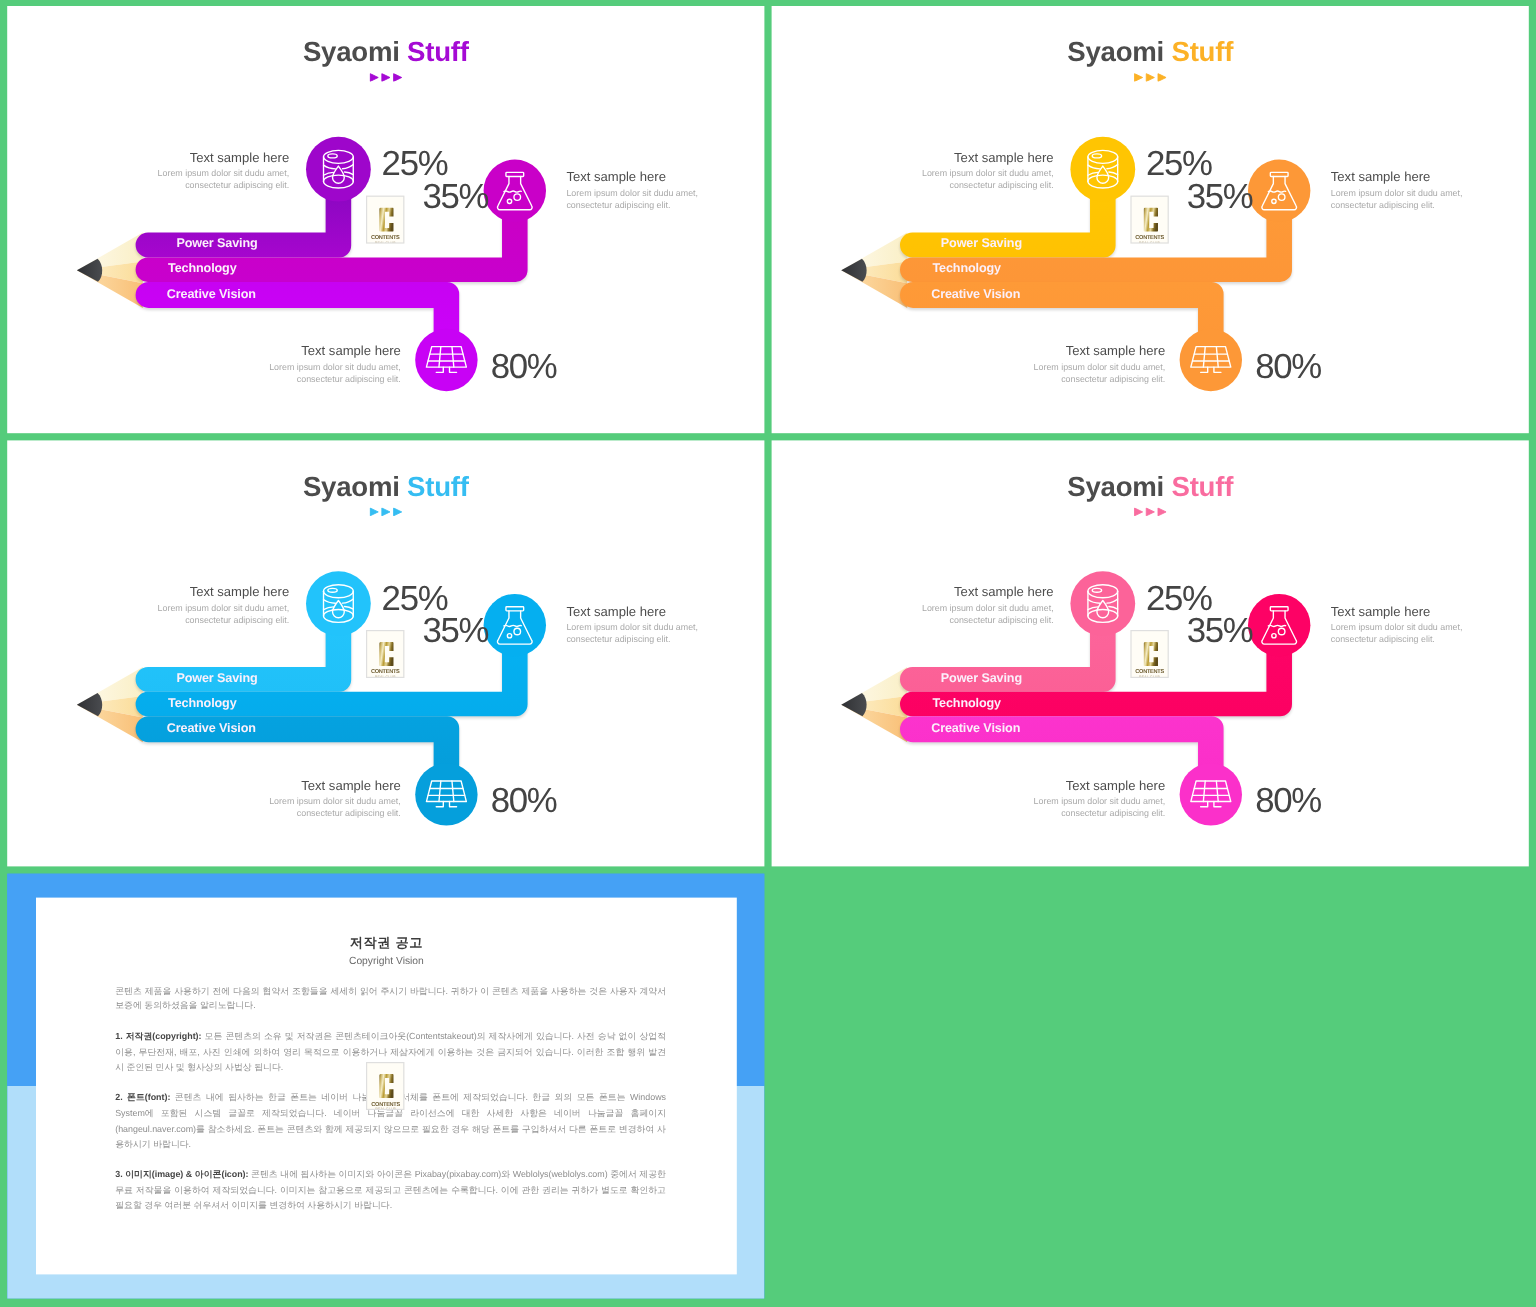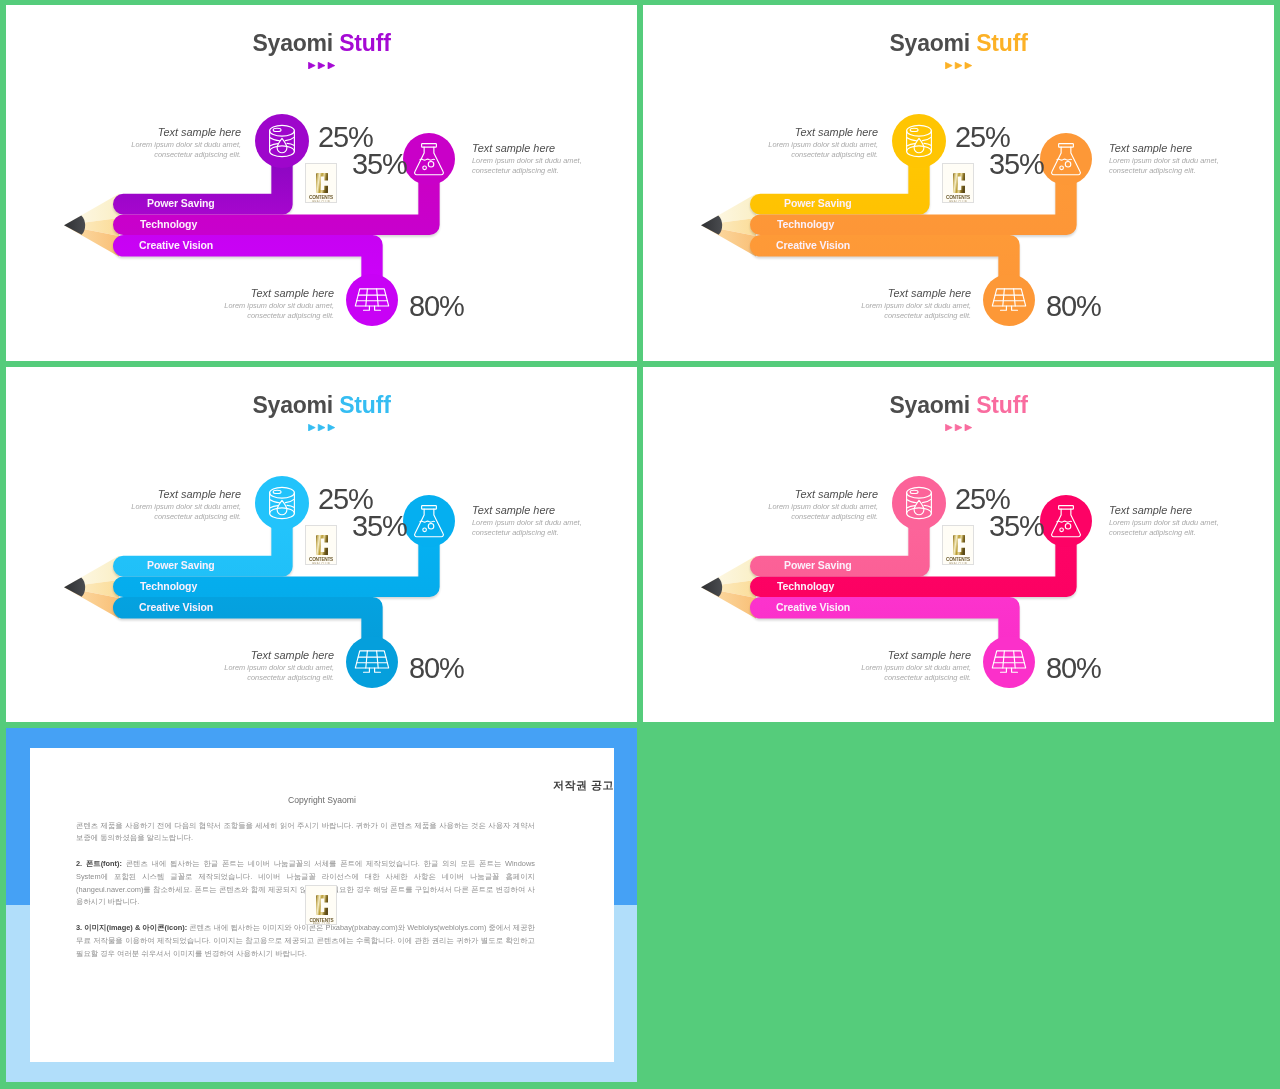--- a/index.html
+++ b/index.html
@@ -13,42 +13,42 @@
   #p3 { left:6px;  top:367px; width:631px; height:355px; }
   #p4 { left:643px;top:367px; width:631px; height:355px; }
   #p5 { left:6px;  top:728px; width:631px; height:354px; background:#45a1f5; }
 
   .slide { position:absolute; inset:0; }
   .slide > svg { position:absolute; left:0; top:0; }
 
   .title { position:absolute; left:0; top:25px; width:631px; text-align:center;
            font-size:23px; font-weight:bold; letter-spacing:-0.2px; color:#4c4c4c; }
 
-  .tb { position:absolute;font-style:italic; }
+  .tb { position:absolute; }
   .tb .h { font-size:10.9px; color:#4d4d4d; line-height:13px; white-space:nowrap;}
   .tb .p { font-size:7.4px; color:#a9a9a9; line-height:10px; margin-top:1px; }
   .tb.r { text-align:right; }
   .tb.l { text-align:left; }
 
   .pct { position:absolute; font-size:29px; color:#444; letter-spacing:-1.1px; }
 
   .bl { position:absolute; color:#fbf0fb; font-size:10.5px; font-weight:bold; white-space:nowrap; letter-spacing:-0.1px;text-align:right; }
 
   .wm { position:absolute; border:1px solid #dfdfdf; background:#fffdf6; overflow:hidden;}
   .wm .n1 { position:absolute; left:0; right:0; text-align:center; font-weight:bold; color:#6e5c30; }
   .wm .n2 { position:absolute; left:0; right:0; text-align:center; color:#ab9d7e; }
 
   
   .cp-outer { position:absolute; inset:0; }
   .cp-top { position:absolute; left:0; top:0; width:631px; height:176.5px; background:#45a1f5; }
   .cp-bot { position:absolute; left:0; top:176.5px; width:631px; height:178px; background:#b1defa; }
   .cp-white { position:absolute; left:24px; top:19.5px; width:584px; height:314.5px; background:#fff; }
-  .cp-ttl { position:absolute; left:0; right:0; top:30.5px; text-align:right; font-size:11px; font-weight:bold; color:#3c3c3c; letter-spacing:0.5px; }
+  .cp-ttl { position:absolute; left:0; right:0; top:30.5px; text-align:center; font-size:11px; font-weight:bold; color:#3c3c3c; letter-spacing:0.5px; }
   .cp-sub { position:absolute; left:0; right:0; top:47px; text-align:center; font-size:8.6px; color:#6a6a6a; }
-  .cp-body { position:absolute; left:46px; top:72px; width:459px; }
+  .cp-body { position:absolute; left:66px; top:72px; width:459px; }
   .cp-body p { font-size:7.4px; line-height:12.9px; color:#8d8d8d; margin-bottom:12.4px; text-align:justify; }
   .cp-body p b { color:#454545; }
 </style>
 </head>
 <body>
 
 <div class="grid">
   <div class="panel" id="p1">
       <div class="slide">
         <svg width="631" height="355" viewBox="0 0 631 355">
@@ -616,23 +616,24 @@
      <div class="n2" style="top:36px;font-size:3px;letter-spacing:0.1px;">REAL  CLUB</div>
         </div>
       </div>
     </div>
   <div class="panel" id="p5">
       <div class="cp-outer">
         <div class="cp-top"></div>
     <div class="cp-bot"></div>
     <div class="cp-white">
        <div class="cp-ttl">저작권 공고</div>
-       <div class="cp-sub">Copyright Syaomi</div>
+       <div class="cp-sub">Copyright Vision</div>
        <div class="cp-body">
             <p><span>콘텐츠 제품을 사용하기 전에 다음의 협약서 조항들을 세세히 읽어 주시기 바랍니다. 귀하가 이 콘텐츠 제품을 사용하는 것은 사용자 계약서 보증에 동의하셨음을 알리노랍니다.</span></p>
+            <p><b>1. 저작권(copyright):</b> <span>모든 콘텐츠의 소유 및 저작권은 콘텐츠테이크아웃(Contentstakeout)의 제작사에게 있습니다. 사전 승낙 없이 상업적 이용, 무단전재, 배포, 사진 인쇄에 의하여 영리 목적으로 이용하거나 제삼자에게 이용하는 것은 금지되어 있습니다. 이러한 조합 행위 발견 시 준인된 민사 및 형사상의 사법상 됩니다.</span></p>
             <p><b>2. 폰트(font):</b> <span>콘텐츠 내에 됩사하는 한글 폰트는 네이버 나눔글꼴의 서체를 폰트에 제작되었습니다. 한글 외의 모든 폰트는 Windows System에 포함된 시스템 글꼴로 제작되었습니다. 네이버 나눔글꼴 라이선스에 대한 사세한 사항은 네이버 나눔글꼴 홈페이지(hangeul.naver.com)를 참소하세요. 폰트는 콘텐츠와 함께 제공되지 않으므로 필요한 경우 해당 폰트를 구입하셔서 다른 폰트로 변경하여 사용하시기 바랍니다.</span></p>
             <p><b>3. 이미지(image) &amp; 아이콘(icon):</b> <span>콘텐츠 내에 됩사하는 이미지와 아이콘은 Pixabay(pixabay.com)와 Weblolys(weblolys.com) 중에서 제공한 무료 저작물을 이용하여 제작되었습니다. 이미지는 참고용으로 제공되고 콘텐츠에는 수록합니다. 이에 관한 권리는 귀하가 별도로 확인하고 필요할 경우 여러분 쉬우셔서 이미지를 변경하여 사용하시기 바랍니다.</span></p>
           </div>
     </div>
         <div class="wm" style="left: 299.4px; top: 157.2px; width: 32px; height: 40px;">
           <svg style="position:absolute;left:9.9px;top:8.6px;" width="12.2" height="20.32" viewBox="0 0 30 50">
        <defs>
               <linearGradient id="gold4" x1="0" y1="0" x2="1" y2="0.25">
          <stop offset="0" stop-color="#6d5a1d"></stop>
                 <stop offset="0.13" stop-color="#c9b161"></stop>

